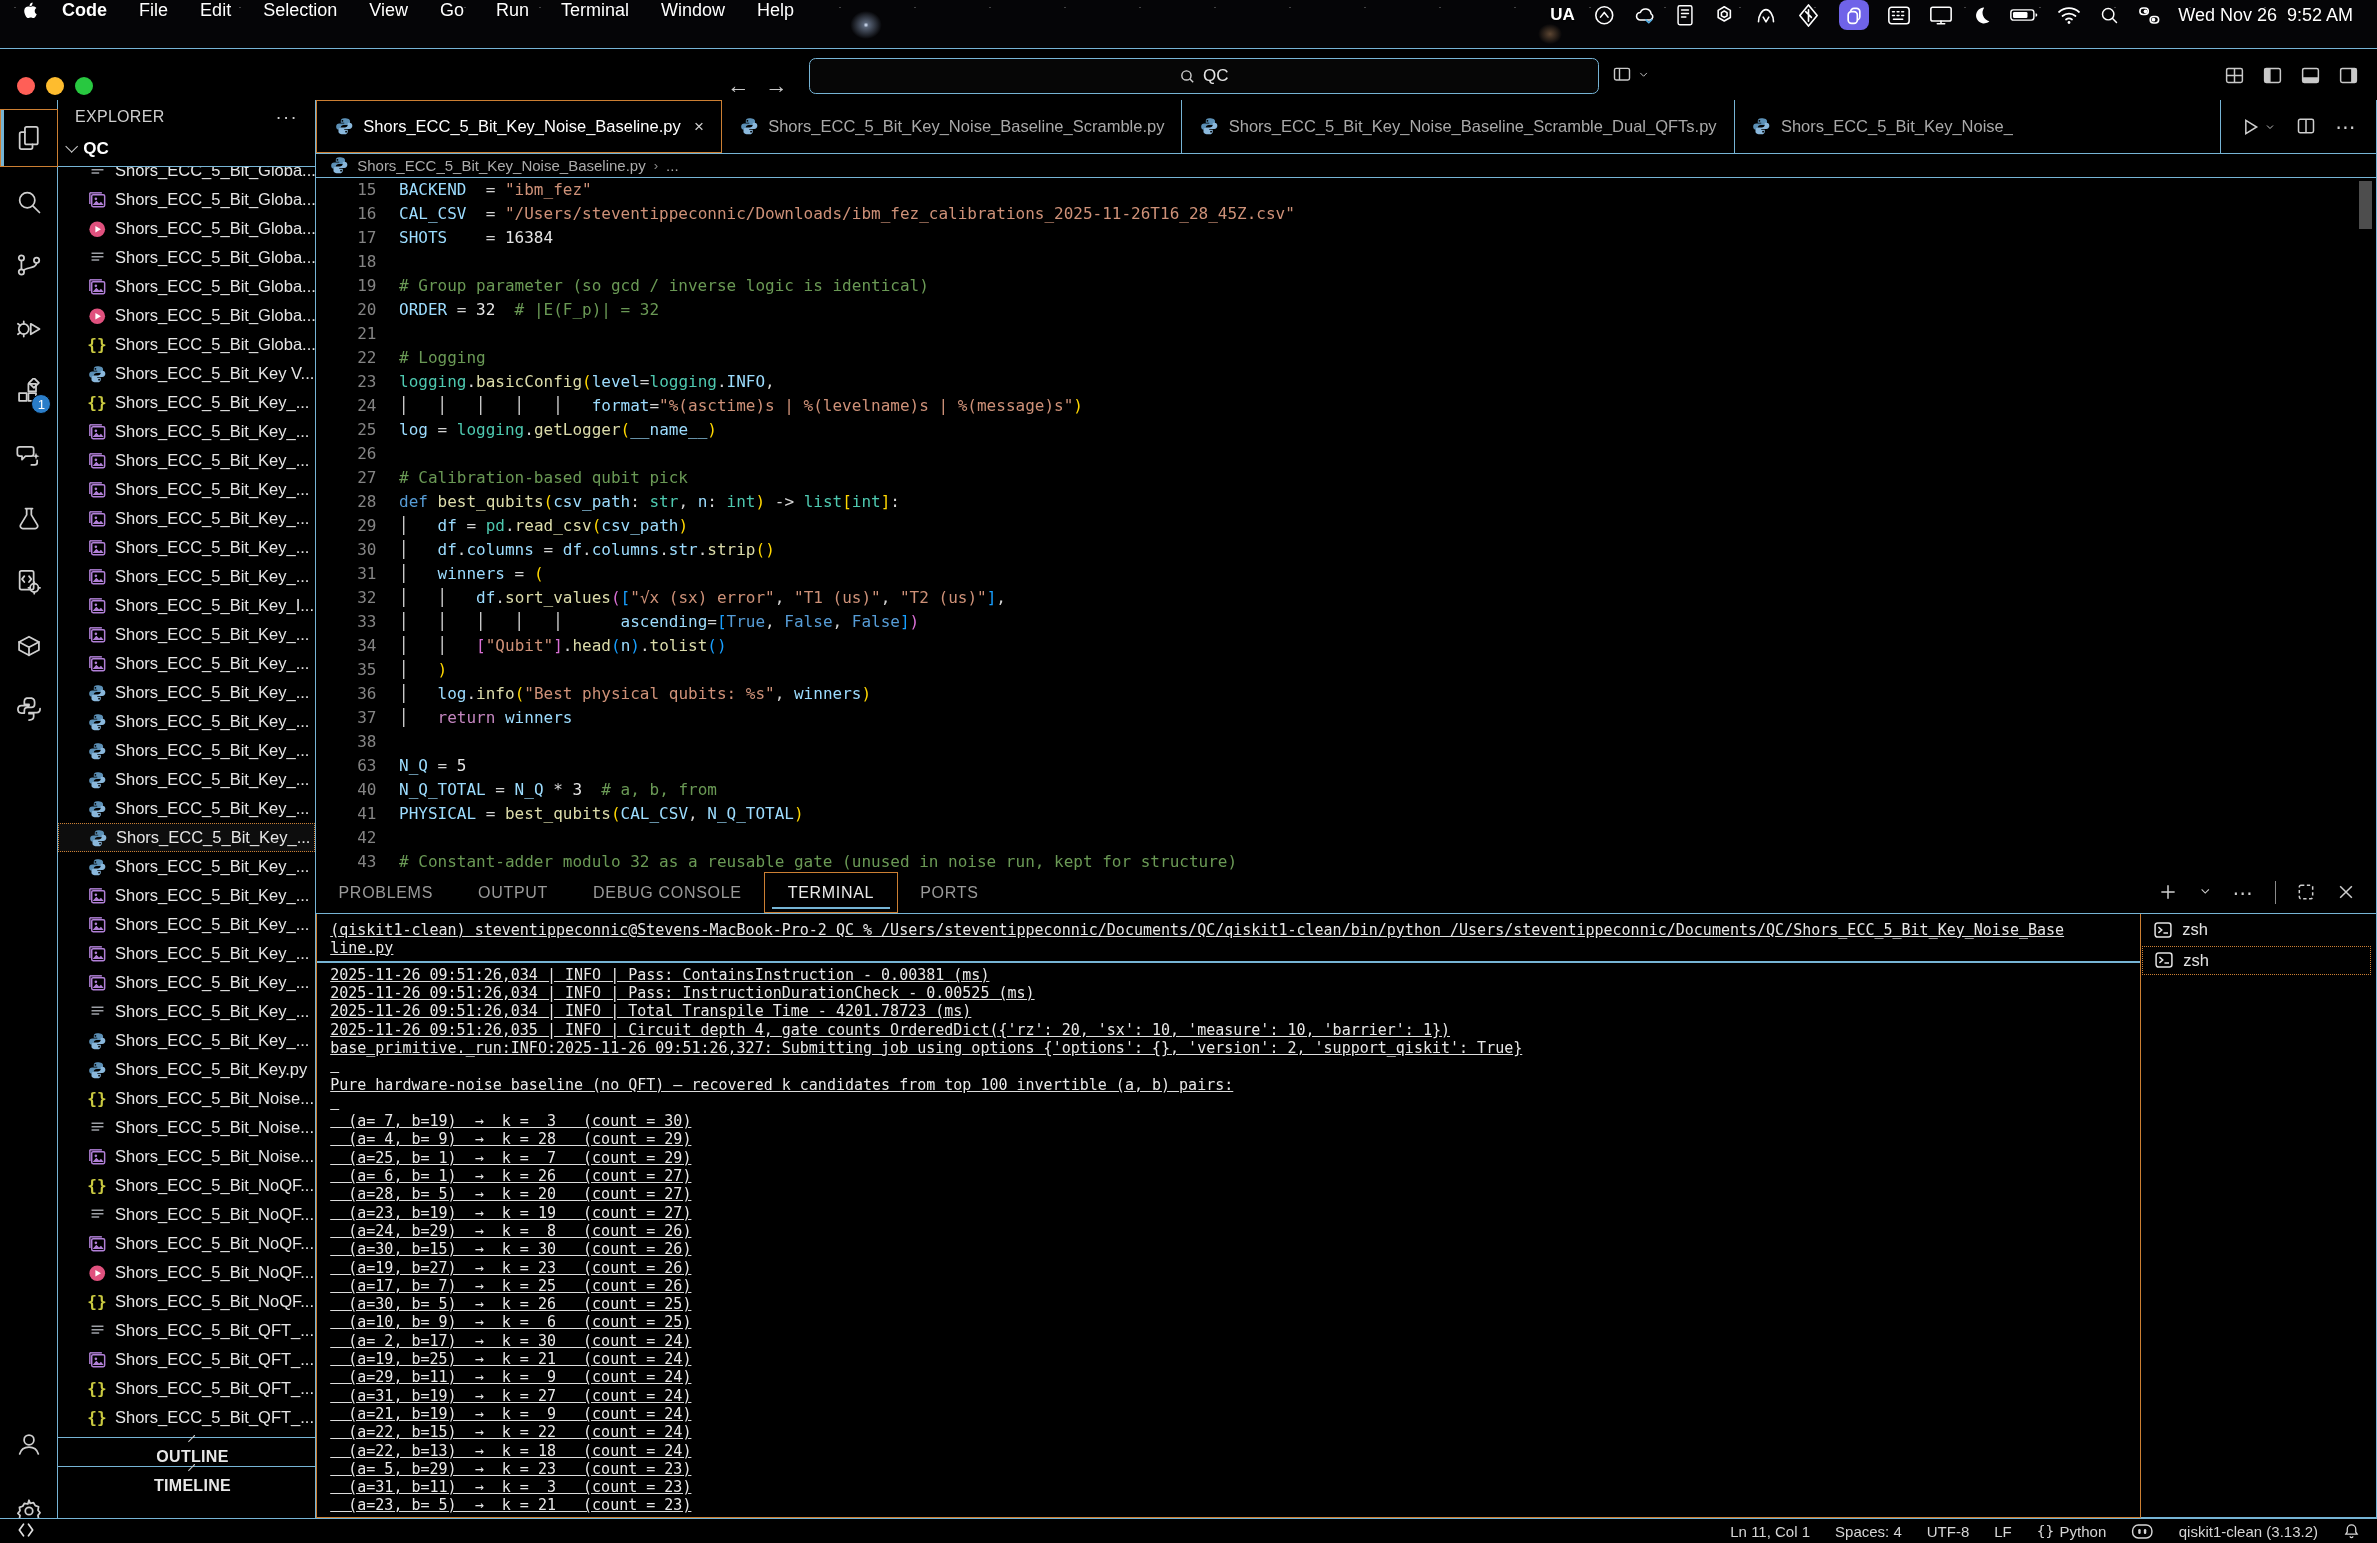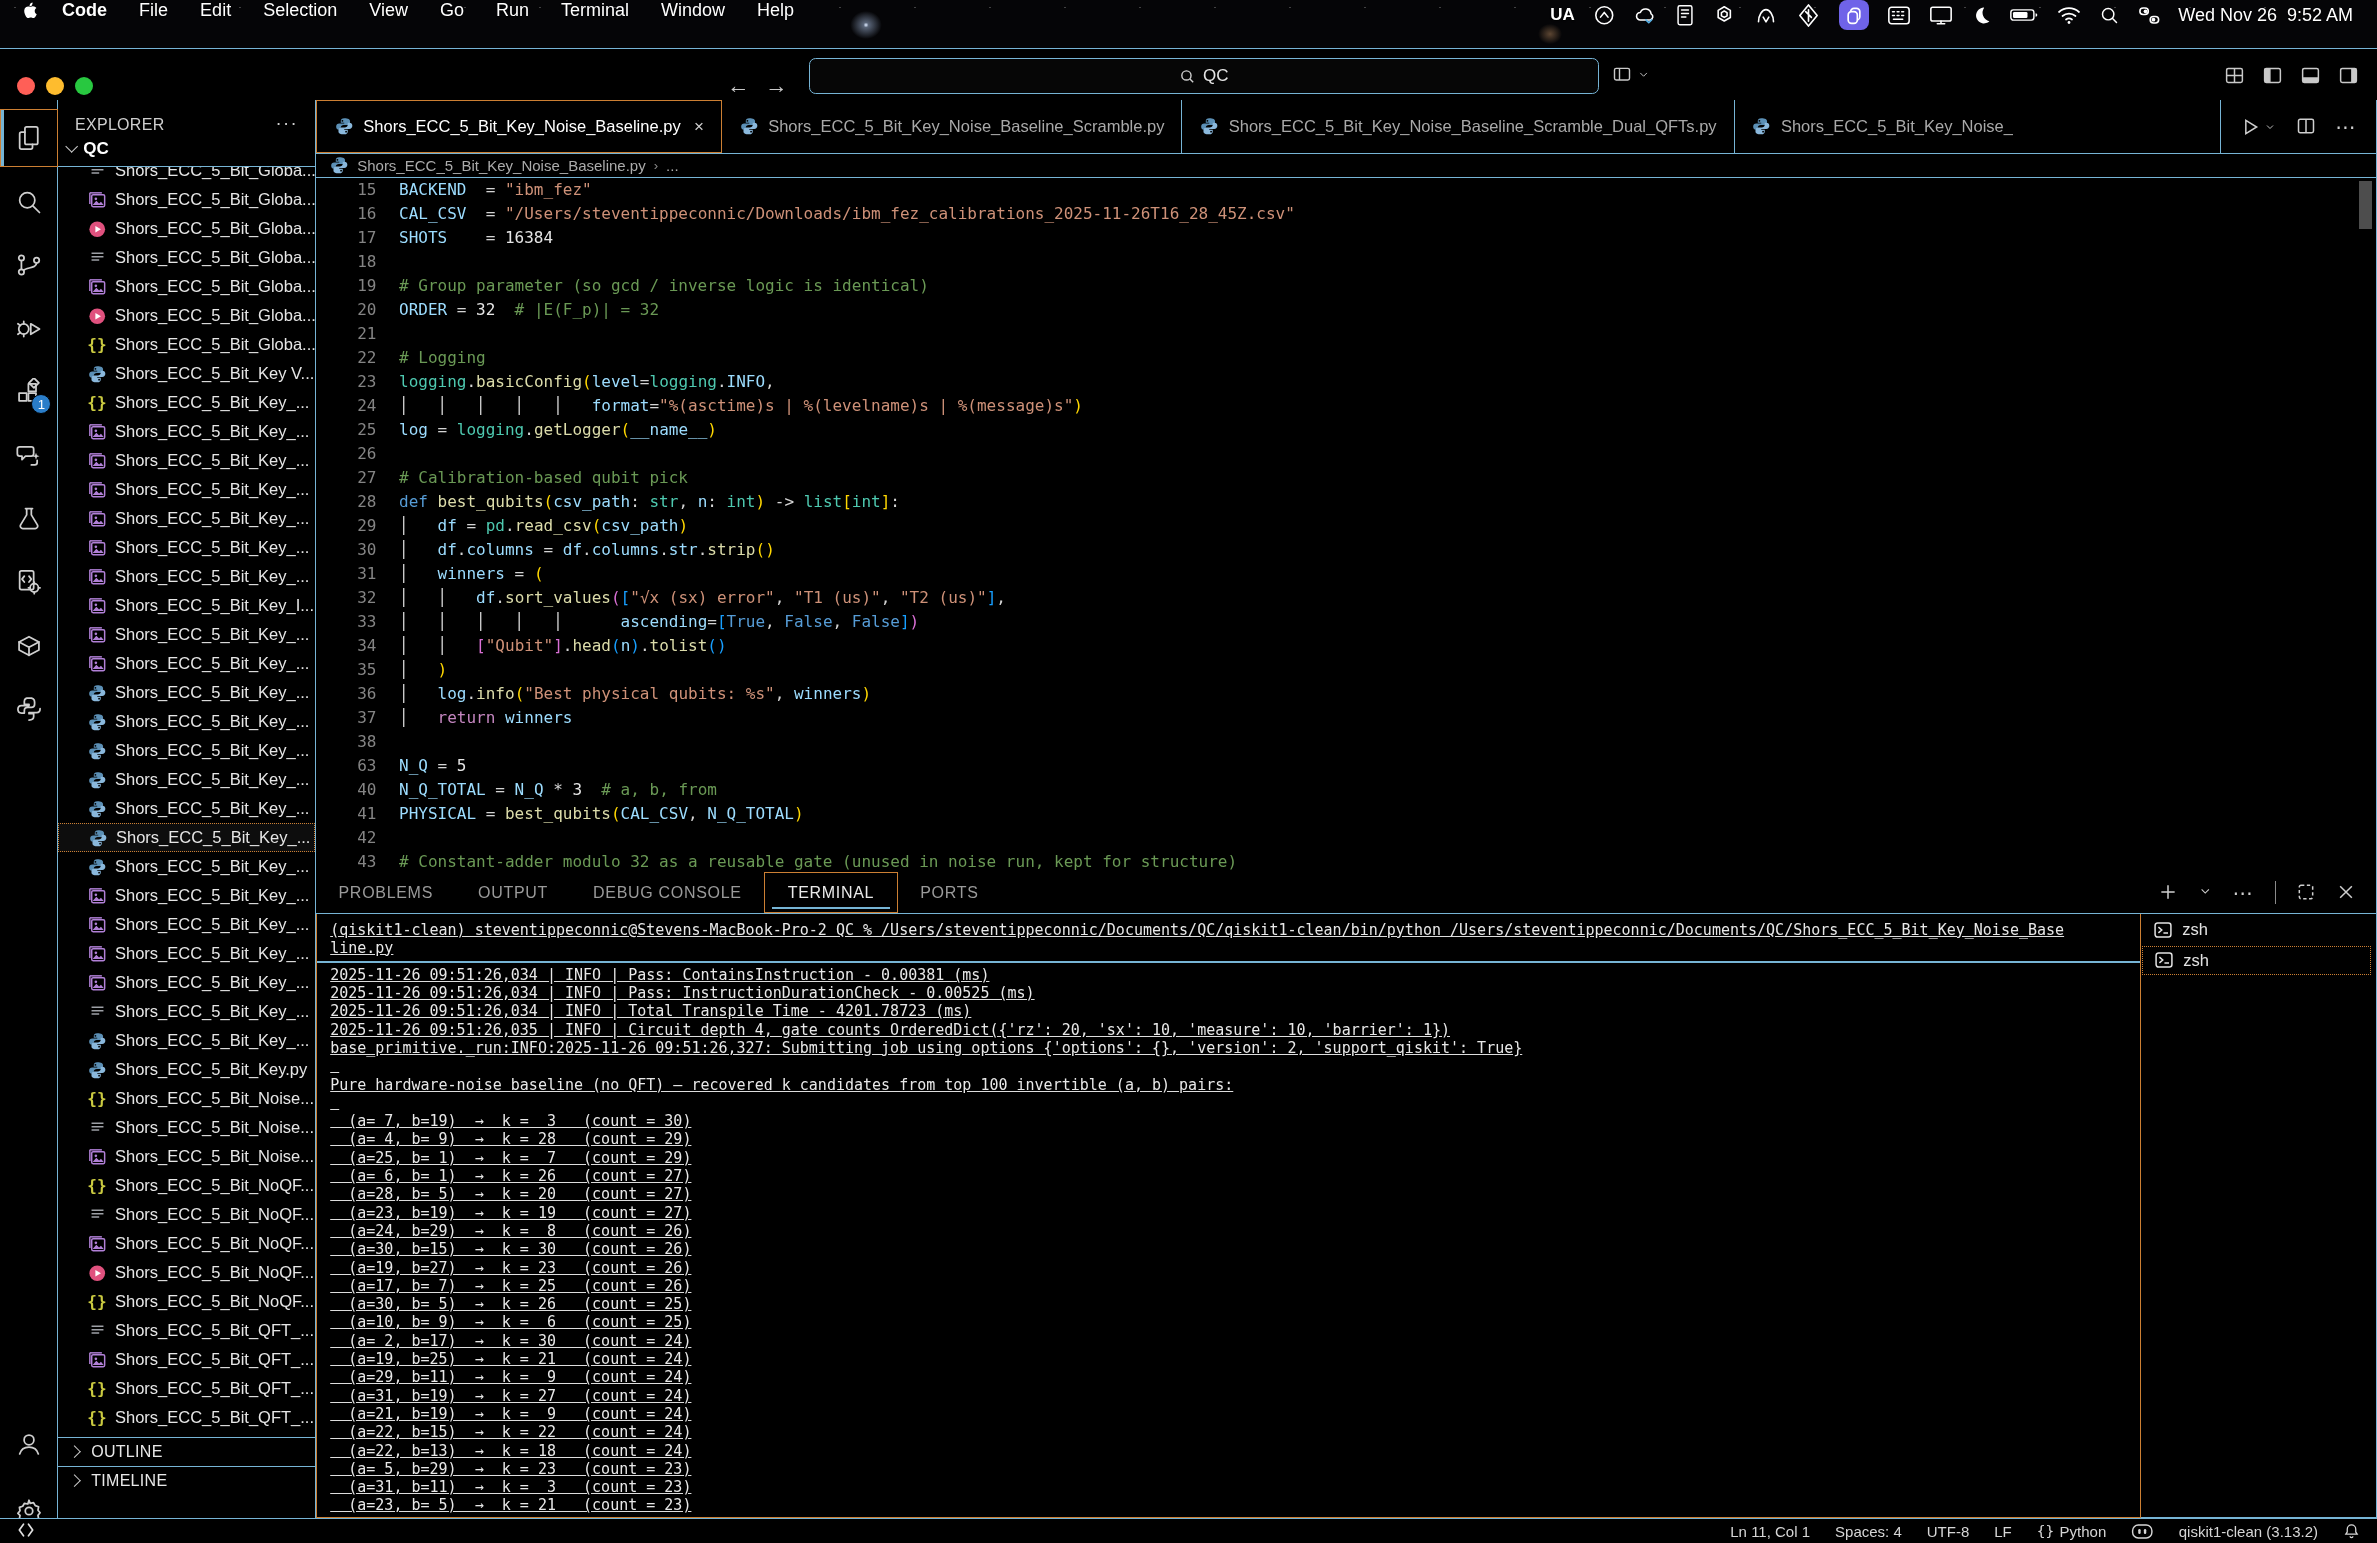--- a/index.html
+++ b/index.html
@@ -60,33 +60,33 @@
   .activitybar{width:58px;background:#000;border-right:1.3px solid var(--bb);position:relative;flex:none;}
   .act-item{position:absolute;left:0;width:58px;height:58px;display:flex;align-items:center;justify-content:center;}
   .act-item svg{width:28px;height:28px;stroke:#cfcfcf;fill:none;stroke-width:1.5;stroke-linecap:round;stroke-linejoin:round;}
   .act-item.active{border:1.3px solid var(--org);}
   .act-item.active::before{content:"";position:absolute;left:0;top:0;bottom:0;width:3.3px;background:var(--bb);}
   .act-badge{position:absolute;right:6.6px;bottom:6.6px;min-width:20px;height:20px;border-radius:10px;background:#2a7dc9;
     color:#fff;font-size:13.2px;display:flex;align-items:center;justify-content:center;border:1.3px solid #000;}
 
   
   .sidebar{width:258px;flex:none;background:#000;position:relative;border-right:1.3px solid var(--bb);}
-  .sb-header{height:34px;display:flex;align-items:flex-end;padding:0 17px;color:#cfcfcf;font-size:16px;letter-spacing:0.3px;}
+  .sb-header{height:34px;display:flex;align-items:center;padding:0 17px;color:#cfcfcf;font-size:16px;letter-spacing:0.3px;}
   .sb-header .dots{margin-left:auto;font-size:18.5px;color:#cfcfcf;letter-spacing:1.3px;}
   .sb-root{height:30px;display:flex;align-items:center;gap:6.6px;padding:0 9.3px;color:#fff;font-size:17px;font-weight:bold;}
   .chev{width:9.3px;height:9.3px;border-right:1.6px solid #ccc;border-bottom:1.6px solid #ccc;transform:rotate(45deg);margin-top:-4px;}
   .chev.r{transform:rotate(-45deg);margin-top:0;margin-right:2.6px;}
   .file-scroll{position:absolute;top:66px;left:0;right:0;bottom:81px;overflow:hidden;border-top:1.3px solid var(--bb);}
   .file-list{margin-top:-10.6px;}
   .file-row{height:29px;display:flex;align-items:center;gap:8px;padding-left:29px;color:#e6e6e6;font-size:16.5px;white-space:nowrap;}
   .file-row.active{border:1.3px dotted var(--org);background:#0d0d0d;}
   .file-ic{width:20px;height:20px;flex:none;display:flex;align-items:center;justify-content:center;}
   .file-ic.json{color:#cbcb41;font-weight:bold;font-size:16px;font-family:var(--mono);}
   .sb-section{position:absolute;left:0;right:0;height:29px;border-top:1.3px solid var(--bb);display:flex;align-items:center;gap:9.3px;
-    padding-left:12px;color:#e8e8e8;font-weight:normal;font-size:16px;letter-spacing:0.3px;}
+    padding-left:12px;color:#e8e8e8;font-weight:bold;font-size:16px;letter-spacing:0.3px;flex-direction:column;}
   .sb-outline{bottom:52px;} .sb-timeline{bottom:22.5px;margin-top:8px;}
 
   
   .editor-col{flex:1;display:flex;flex-direction:column;min-width:0;position:relative;border-right:1.3px solid var(--bb);}
 
   .tabsrow{height:54px;display:flex;align-items:stretch;border-bottom:1.3px solid var(--bb);position:relative;}
   .tab{display:flex;align-items:center;gap:9.3px;padding:0 17px;font-size:16.5px;color:#a9a9a9;border-right:1.3px solid var(--bb);white-space:nowrap;overflow:hidden;}
   .tab.active{border:1.3px solid var(--org);color:#fff;}
   .tab .close{font-size:17px;color:#cfcfcf;margin-left:4px;}
   .tab.t4{max-width:278px;flex:none;border-right:none;}

